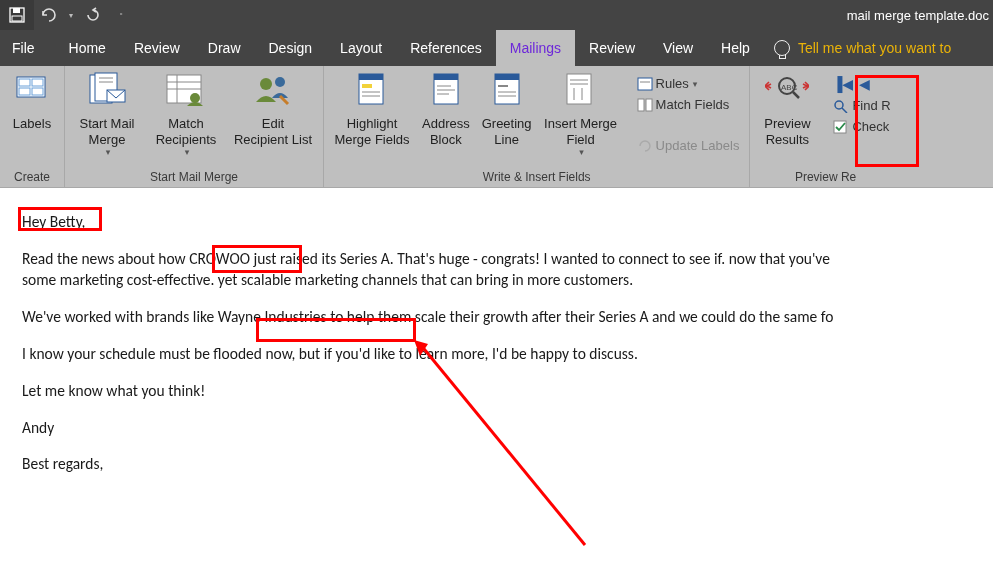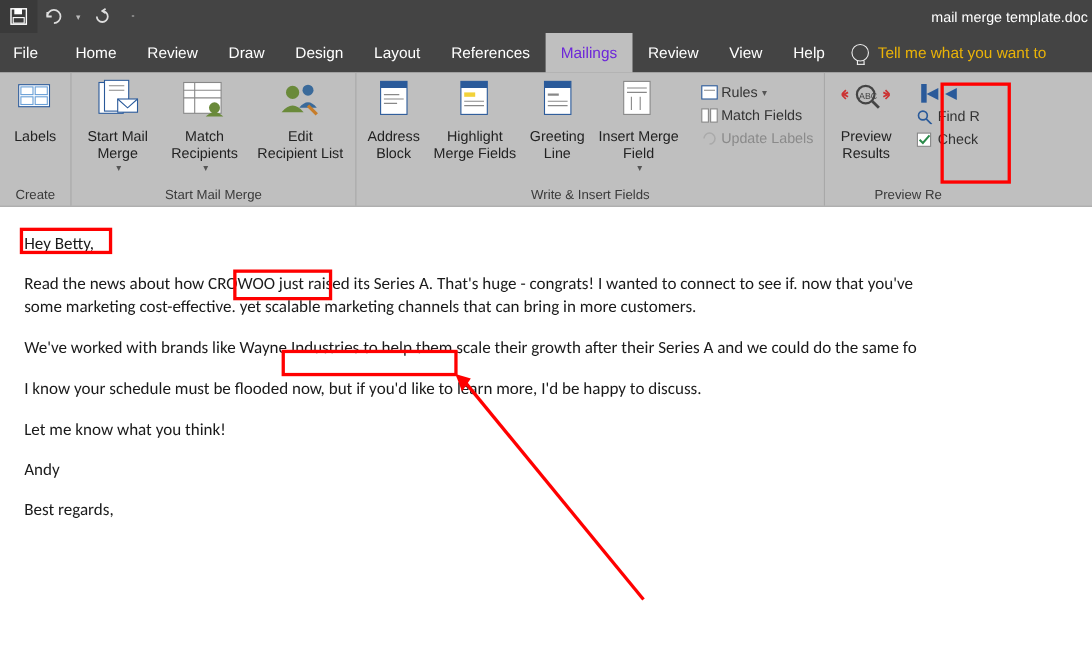--- a/index.html
+++ b/index.html
@@ -17,21 +17,21 @@
   .tellme { display: flex; align-items: center; gap: 8px; margin-left: 10px; color: #eab308; font-size: 14px; }
   .bulb { width:16px; height:16px; border:1.5px solid #eee; border-radius:50%; position:relative;}
   .bulb:after{content:"";position:absolute;bottom:-4px;left:4px;width:5px;height:3px;border:1.5px solid #eee;border-top:none;}
   .ribbon { background: #bfbfbf; height: 122px; display: flex; align-items: stretch; border-bottom: 1px solid #a8a8a8; }
   .group { display: flex; flex-direction: column; border-right: 1px solid #a8a8a8; }
   .group-body { flex: 1; display: flex; align-items: flex-start; padding: 4px 6px 0 6px; gap: 4px; }
   .group-label { text-align: center; font-size: 12px; color: #3a3a3a; padding: 2px 0 3px 0; }
   .rbtn { display: flex; flex-direction: column; align-items: center; justify-content: flex-start; text-align: center; font-size: 13px; color: #222; line-height: 1.2; padding: 2px 4px; min-width: 52px; }
   .rbtn .ico { height: 44px; display:flex; justify-content:center; }
   .smallrow { display:flex; align-items:center; gap:2px; font-size:13px; color:#333; padding:2px 4px; }
-  .smallrow.disabled { color:#8a8a8a; }
+  .smallrow.disabled { color:#8a8a8a;margin-top:20px; }
   .smallrow .sico { width:18px; display:flex; justify-content:center; }
   .caret { font-size:9px; color:#555; margin-left:2px;}
   .redbox { position:absolute; border:3px solid red; pointer-events:none; }
   .doc { padding: 24px 0 0 22px; font-family: Calibri, Arial, sans-serif; font-size: 15.5px; color:#1a1a1a; line-height:1.35; }
   .doc p { margin-bottom: 16px; max-width: 990px; white-space: nowrap; overflow: hidden; }
   svg { display:block; }
   .arrow { position:absolute; pointer-events:none; }
 </style>
 </head>
 <body>
@@ -145,45 +145,45 @@
         </div>
         <span style="white-space:pre">Edit
 Recipient List</span>
       </div>
     </div>
     <div class="group-label">Start Mail Merge</div>
   </div>
 
   <div class="group">
     <div class="group-body">
+      <div class="rbtn" style="min-width:84px">
+        <div class="ico">
+          <svg width="34" height="36" viewBox="0 0 34 36">
+              <rect x="4" y="2" width="24" height="30" fill="#fff" stroke="#2a5a9a"></rect>
+              <rect x="4" y="2" width="24" height="6" fill="#2a5a9a"></rect>
+              <rect x="7" y="12" width="10" height="4" fill="#f2d23a"></rect>
+              <line x1="7" y1="20" x2="25" y2="20" stroke="#888"></line>
+              <line x1="7" y1="24" x2="25" y2="24" stroke="#888"></line>
+            </svg>
+        </div>
+        <span style="white-space:pre">Highlight
+Merge Fields</span>
+      </div>
       <div class="rbtn">
         <div class="ico">
           <svg width="30" height="36" viewBox="0 0 30 36">
               <rect x="3" y="2" width="24" height="30" fill="#fff" stroke="#2a5a9a"></rect>
               <rect x="3" y="2" width="24" height="6" fill="#2a5a9a"></rect>
               <line x1="6" y1="14" x2="20" y2="14" stroke="#888"></line>
               <line x1="6" y1="18" x2="24" y2="18" stroke="#888"></line>
               <line x1="6" y1="22" x2="18" y2="22" stroke="#888"></line>
             </svg>
         </div>
         <span style="white-space:pre">Address
 Block</span>
-      </div>
-      <div class="rbtn" style="min-width:84px">
-        <div class="ico">
-          <svg width="34" height="36" viewBox="0 0 34 36">
-              <rect x="4" y="2" width="24" height="30" fill="#fff" stroke="#2a5a9a"></rect>
-              <rect x="4" y="2" width="24" height="6" fill="#2a5a9a"></rect>
-              <rect x="7" y="12" width="10" height="4" fill="#f2d23a"></rect>
-              <line x1="7" y1="20" x2="25" y2="20" stroke="#888"></line>
-              <line x1="7" y1="24" x2="25" y2="24" stroke="#888"></line>
-            </svg>
-        </div>
-        <span style="white-space:pre">Highlight
-Merge Fields</span>
       </div>
       <div class="rbtn">
         <div class="ico">
           <svg width="30" height="36" viewBox="0 0 30 36">
               <rect x="3" y="2" width="24" height="30" fill="#fff" stroke="#2a5a9a"></rect>
               <rect x="3" y="2" width="24" height="6" fill="#2a5a9a"></rect>
               <line x1="6" y1="14" x2="16" y2="14" stroke="#888" stroke-width="2"></line>
               <line x1="6" y1="20" x2="24" y2="20" stroke="#888"></line>
               <line x1="6" y1="24" x2="24" y2="24" stroke="#888"></line>
             </svg>

